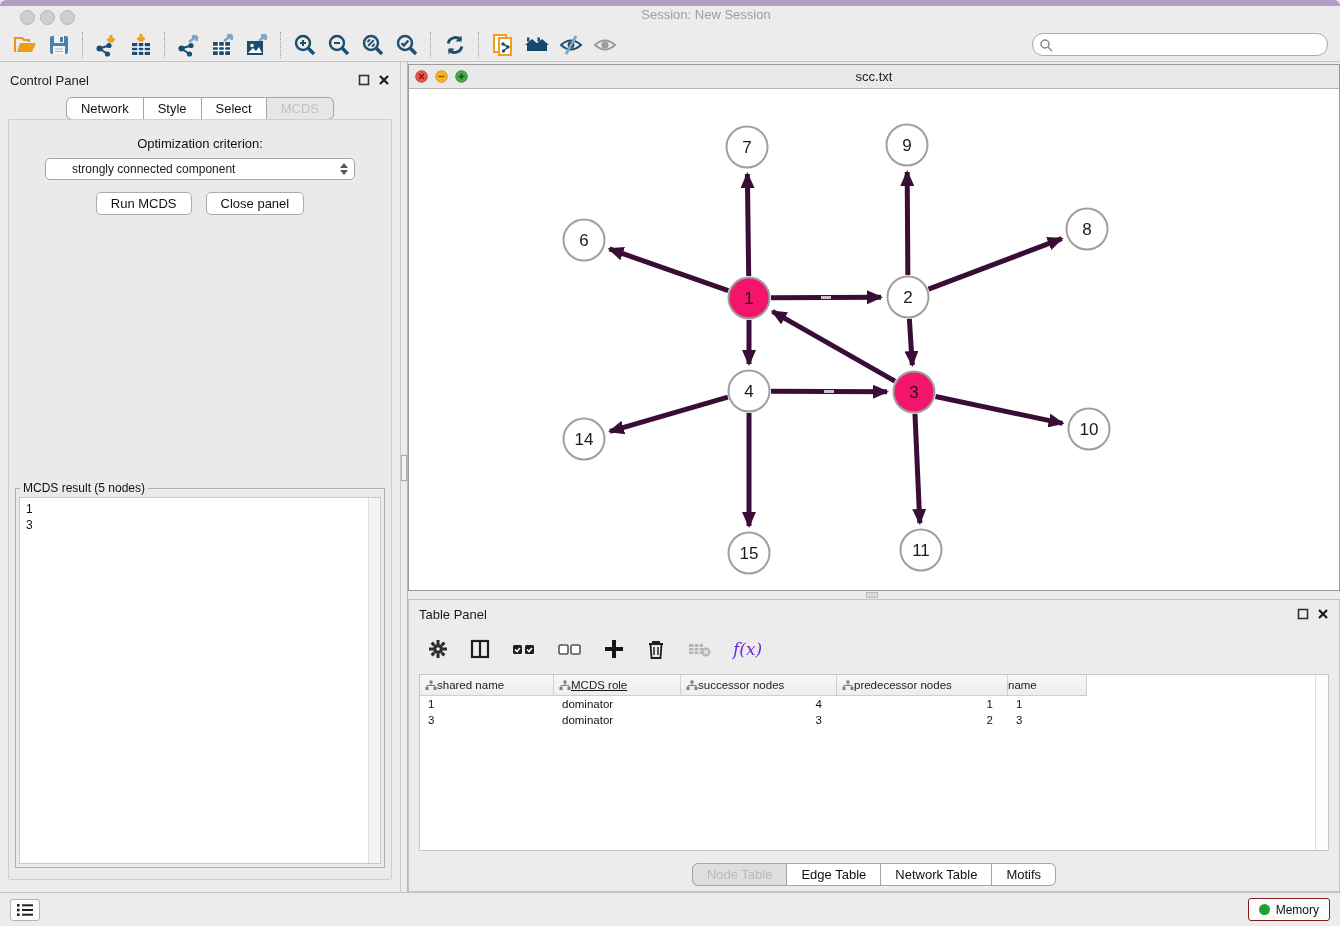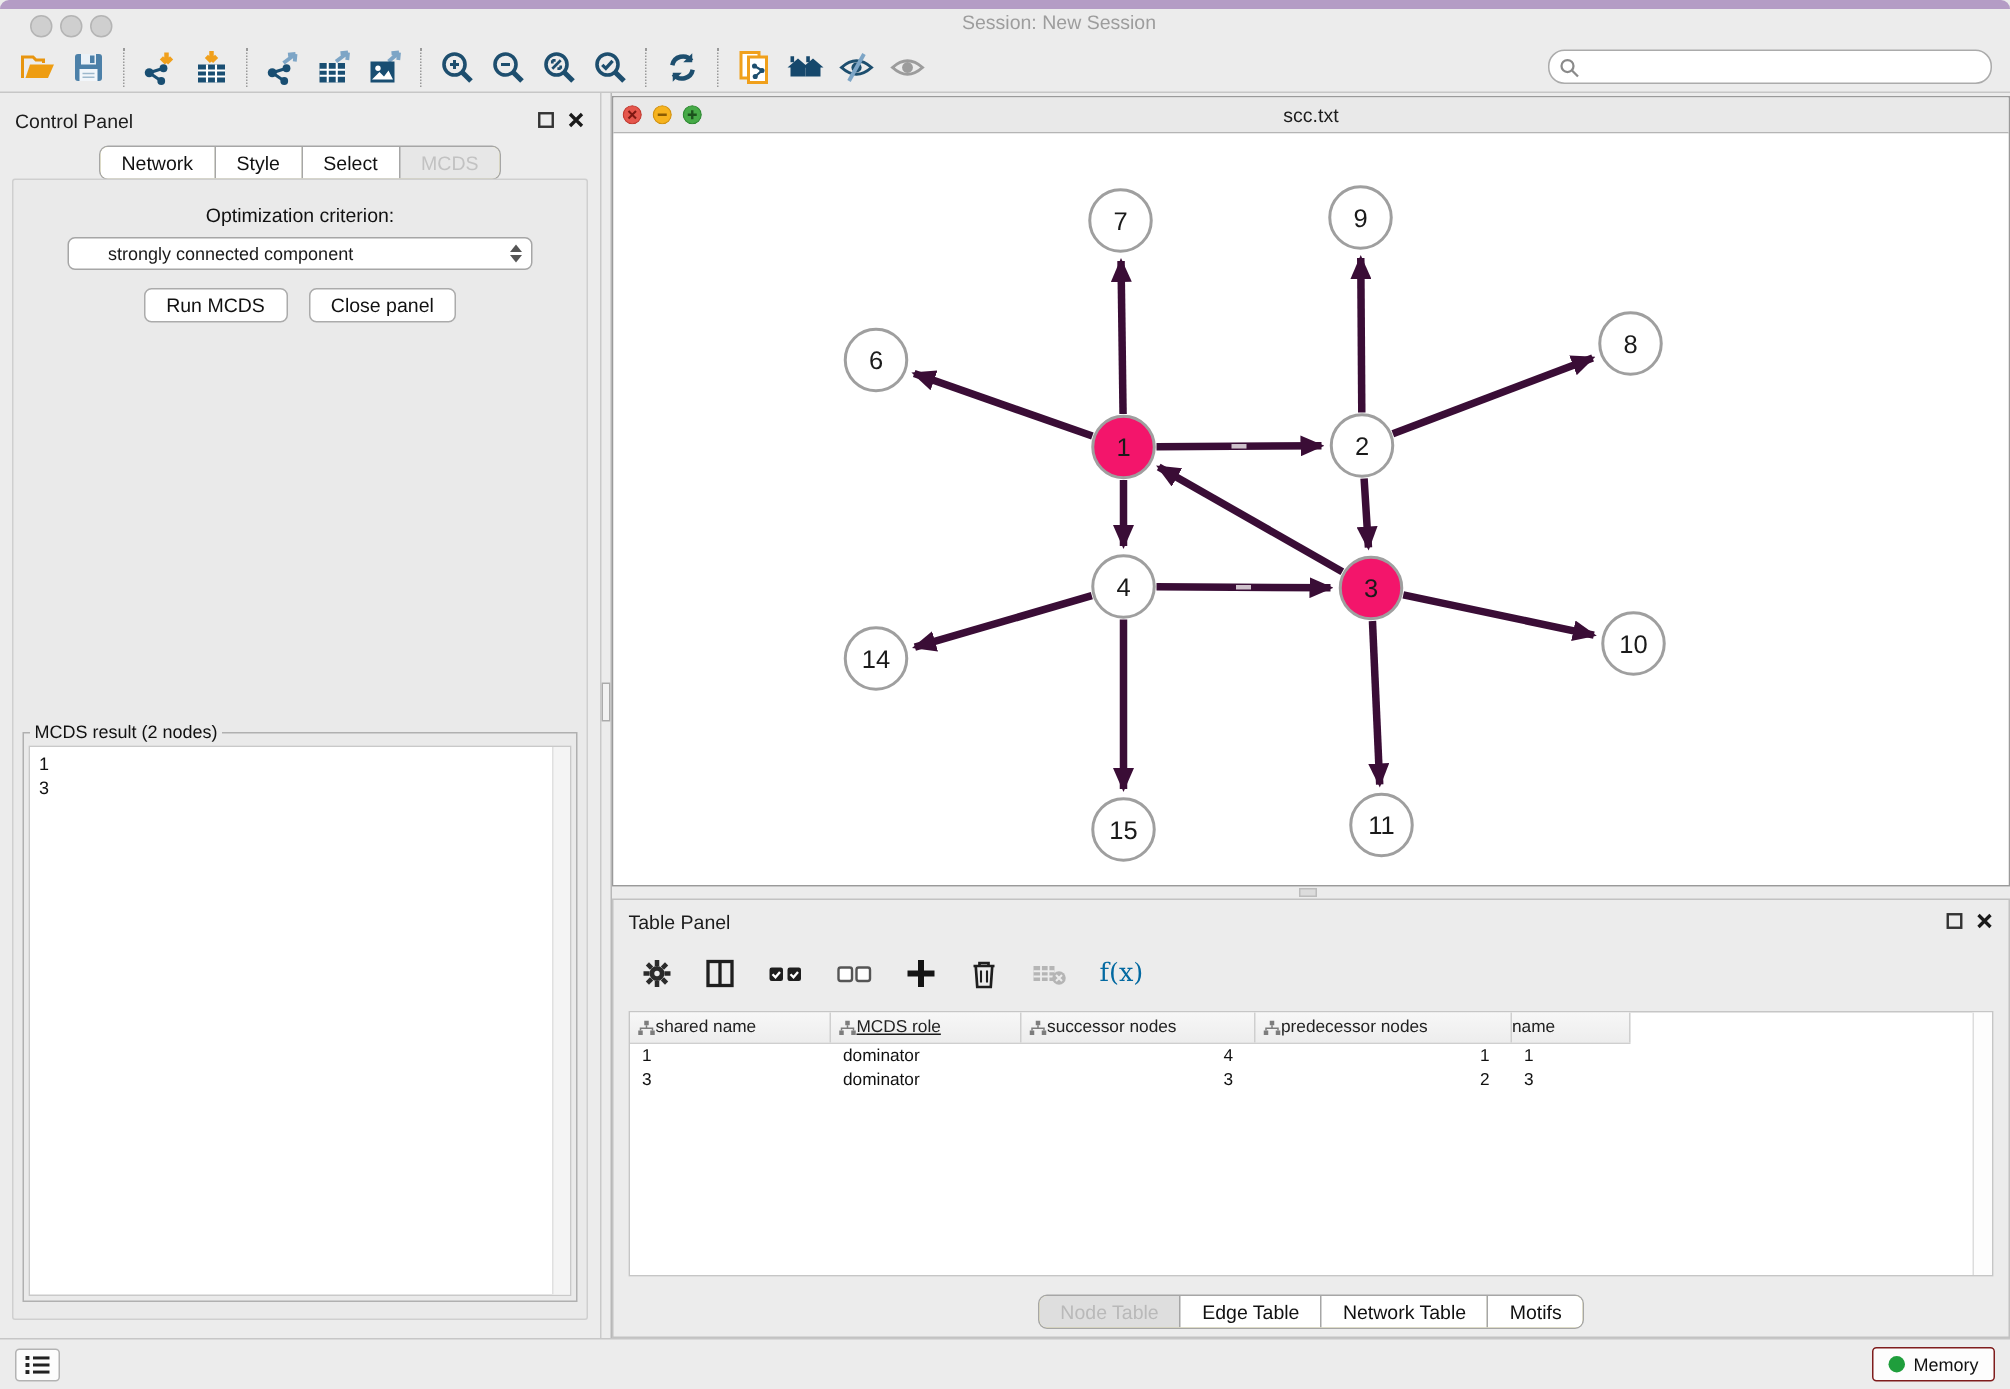--- a/index.html
+++ b/index.html
@@ -24,21 +24,21 @@
   #search-wrap{margin-left:auto;margin-right:12px;width:288px;height:21px;border:1px solid #ababab;border-radius:11px;
     background:#fff;display:flex;align-items:center;padding-left:6px;}
   #search-input{border:none;outline:none;flex:1;height:17px;font-size:12px;background:transparent;margin-left:4px;}
 
   
   #control-panel{left:0;top:62px;width:400px;height:830px;background:#ececec;}
   #cp-header{left:0;top:8px;width:400px;height:20px;display:flex;align-items:center;padding:0 10px;box-sizing:border-box;}
   #cp-title{font-size:13px;color:#1c1c1c;}
   .panel-hicons{margin-left:auto;display:flex;align-items:center;gap:8px;}
   #cp-tabs-row{left:0;top:35px;width:400px;display:flex;justify-content:center;}
-  .seg-tabs{display:flex;border:1px solid #a6a6a6;border-radius:6px;overflow:hidden;background:#fef9c3;}
+  .seg-tabs{display:flex;border:1px solid #a6a6a6;border-radius:6px;overflow:hidden;background:#f97316;}
   .seg-tab{padding:3px 14px;font-size:13px;color:#111;background:#fff;border-left:1px solid #a6a6a6;cursor:default;white-space:nowrap;}
   .seg-tab:first-child{border-left:none;}
   .seg-tab.active{background:#e7e7e7;color:#c2c2c2;}
   #cp-inner{left:8px;top:57px;width:382px;height:759px;background:#eaeaea;border:1px solid #cfcfcf;border-radius:2px;}
   #opt-label{left:0;top:16px;width:382px;text-align:center;font-size:13px;color:#111;}
   #criterion-select{left:36px;top:38px;width:310px;height:22px;background:#fff;border:1px solid #a6a6a6;border-radius:5px;
     display:flex;align-items:center;box-sizing:border-box;padding-left:26px;font-size:12px;}
   #criterion-stepper{margin-left:auto;margin-right:6px;display:flex;flex-direction:column;gap:2px;align-items:center;}
   .tri-up{width:0;height:0;border-left:4px solid transparent;border-right:4px solid transparent;border-bottom:5px solid #555;}
   .tri-down{width:0;height:0;border-left:4px solid transparent;border-right:4px solid transparent;border-top:5px solid #555;}
@@ -81,21 +81,21 @@
   .seg-tab.active-b{background:#dedede;color:#b9b9b9;}
 
   
   #status-bar{left:0;top:892px;width:1340px;height:34px;background:#ececec;border-top:1px solid #c6c6c6;box-sizing:border-box;}
   #list-btn{position:absolute;left:10px;top:6px;width:30px;height:22px;background:#fdfdfd;border:1px solid #b3b3b3;border-radius:3px;
     display:flex;align-items:center;justify-content:center;box-sizing:border-box;}
   #memory-btn{position:absolute;right:10px;top:5px;height:23px;background:#fdfdfd;border:1px solid #7f1d1d;border-radius:3px;
     display:flex;align-items:center;gap:6px;padding:0 10px;box-sizing:border-box;}
   #memory-dot{width:11px;height:11px;border-radius:50%;background:#1f9e3c;}
   #memory-label{font-size:12px;color:#111;}
-  .fx-text{font-family:"DejaVu Serif",serif;font-size:17px;color:#0369a1;}
+  .fx-text{font-family:"DejaVu Serif",serif;font-style:italic;font-size:17px;color:#6d28d9;}
 </style>
 </head>
 <body>
 
 <div id="titlebar" class="abs">
   <div id="top-strip" class="abs"></div>
   <div class="tl-dot abs" style="left:20px"></div>
   <div class="tl-dot abs" style="left:40px"></div>
   <div class="tl-dot abs" style="left:60px"></div>
   <div id="win-title" class="abs">Session: New Session</div>
@@ -266,21 +266,21 @@
       <span id="criterion-stepper">
         <span class="tri-up"></span>
           <span class="tri-down"></span>
       </span>
     </div>
     <div id="cp-btn-row" class="abs">
       <button class="pbtn">Run MCDS</button>
       <button class="pbtn">Close panel</button>
     </div>
     <div id="result-fieldset" class="abs">
-      <span id="result-legend">MCDS result (2 nodes)</span>
+      <span id="result-legend">MCDS result (5 nodes)</span>
       <div id="result-box">
         <div id="result-lines">
             <div>1</div>
             <div>3</div>
           </div>
         <div id="result-scroll"></div>
       </div>
     </div>
   </div>
 </div>

